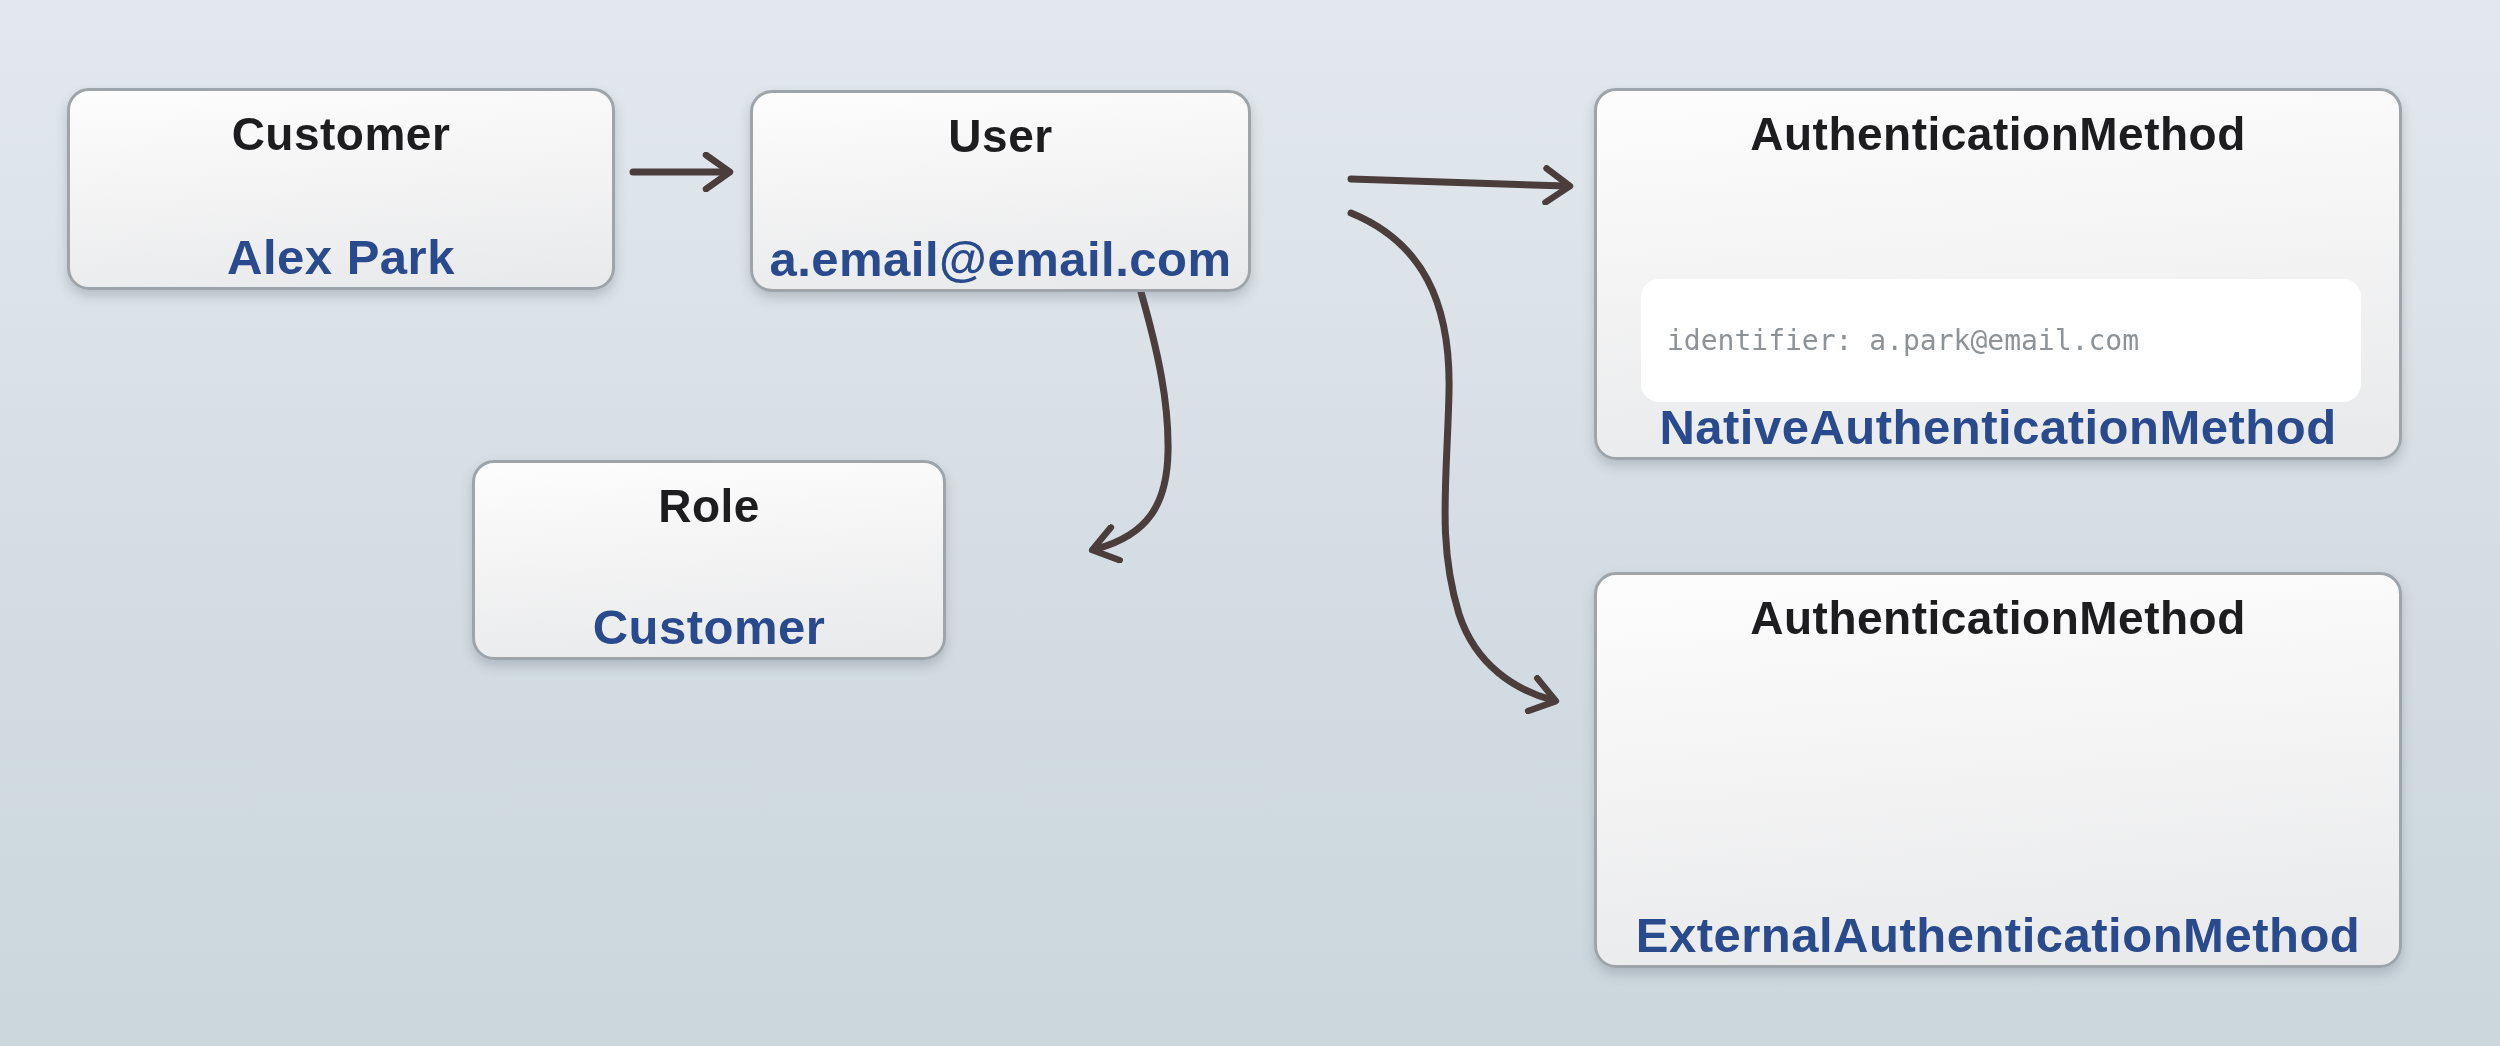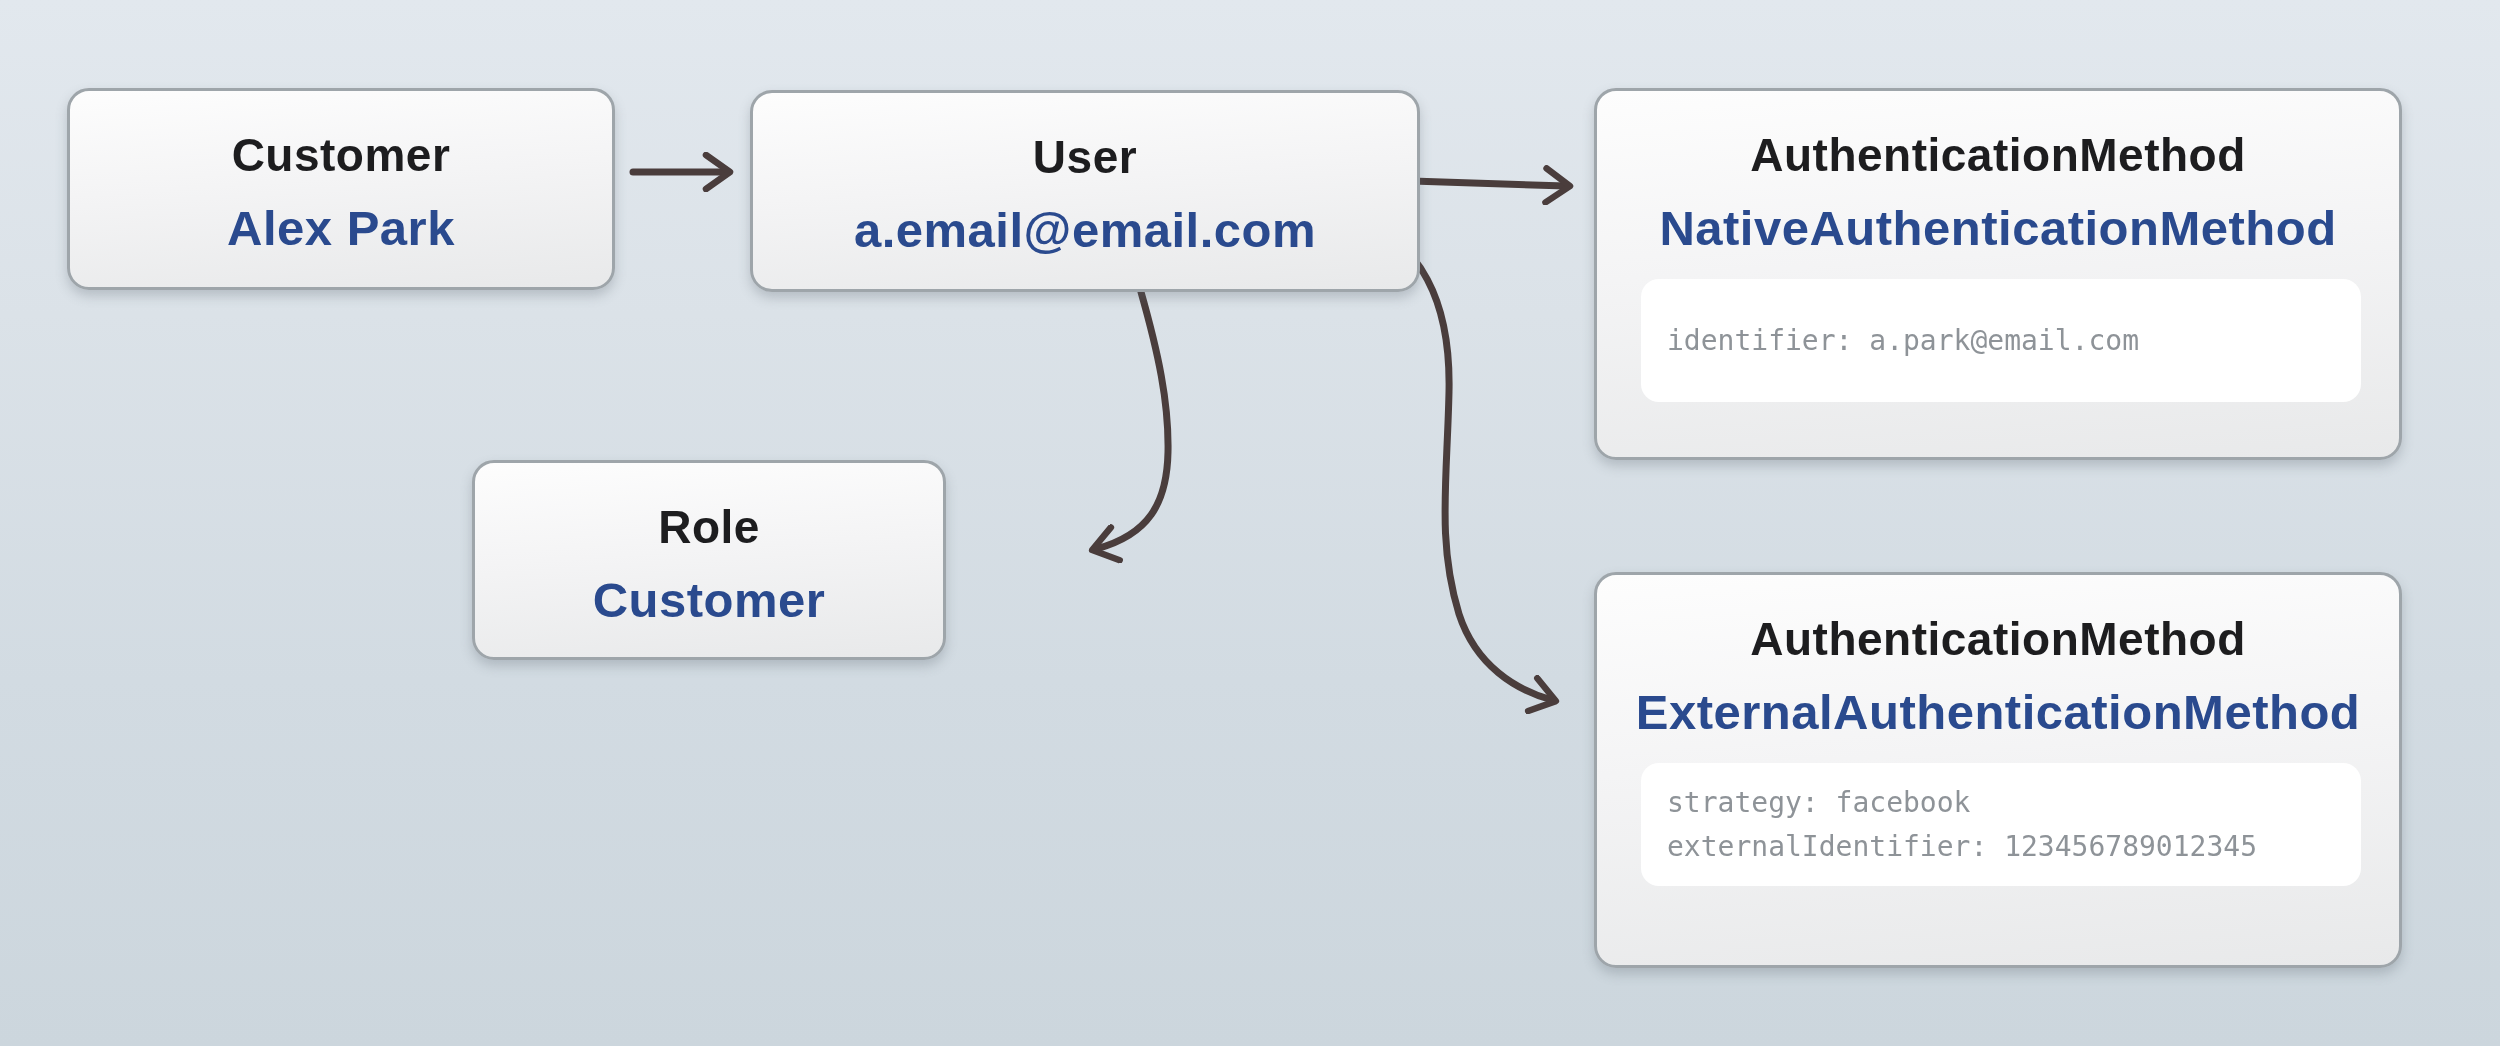--- a/index.html
+++ b/index.html
@@ -25,21 +25,22 @@
   .node {
     position: absolute;
     box-sizing: border-box;
     border: 3.5px solid #9ea5aa;
     border-radius: 22px;
     background: linear-gradient(176deg, #fdfdfd 0%, #f4f4f5 45%, #e8e9ea 100%);
     box-shadow: 0 6px 12px rgba(96, 106, 116, 0.30);
     display: flex;
     flex-direction: column;
     align-items: center;
-    padding-top: 35px;
+    padding-top: 14px;
+    justify-content: space-between;
   }
 
   .node-title {
     font-size: 46px;
     font-weight: 700;
     color: #1d1d1f;
     line-height: 58px;
     letter-spacing: 0.5px;
   }
 
@@ -90,40 +91,36 @@
     <path class="edge" d="M1351,179 L1566,186" marker-end="url(#ah)"></path>
     <path class="edge" d="M1141,292 C1158,352 1169,402 1168,452 C1167,504 1148,535 1096,549" marker-end="url(#ah)"></path>
     <path class="edge" d="M1351,213 C1422,242 1451,302 1449,392 C1447,482 1437,542 1459,614 C1476,666 1516,690 1552,700" marker-end="url(#ah)"></path>
   </svg>
 
   <div class="node" style="left:67px; top:88px; width:548px; height:202px;">
     <div class="node-title">Customer</div>
     <div class="node-value">Alex Park</div>
   </div>
 
-  <div class="node" style="left:750px; top:90px; width:670px; height:202px;">
+  <div class="node" style="left:750px; top:90px; width:501px; height:202px;">
     <div class="node-title">User</div>
     <div class="node-value">a.email@email.com</div>
   </div>
 
   <div class="node" style="left:472px; top:460px; width:474px; height:200px;">
     <div class="node-title">Role</div>
     <div class="node-value">Customer</div>
   </div>
 
   <div class="node" style="left:1594px; top:88px; width:808px; height:372px;">
     <div class="node-title">AuthenticationMethod</div>
     <div class="node-value">NativeAuthenticationMethod</div>
     <div class="attr-panel">
       <div class="attr-line">identifier: a.park@email.com</div>
     </div>
   </div>
 
   <div class="node" style="left:1594px; top:572px; width:808px; height:396px;">
     <div class="node-title">AuthenticationMethod</div>
     <div class="node-value">ExternalAuthenticationMethod</div>
-    <div class="attr-panel">
-      <div class="attr-line">strategy: facebook</div>
-      <div class="attr-line">externalIdentifier: 123456789012345</div>
-    </div>
   </div>
 
 </div>
 
 </body></html>

